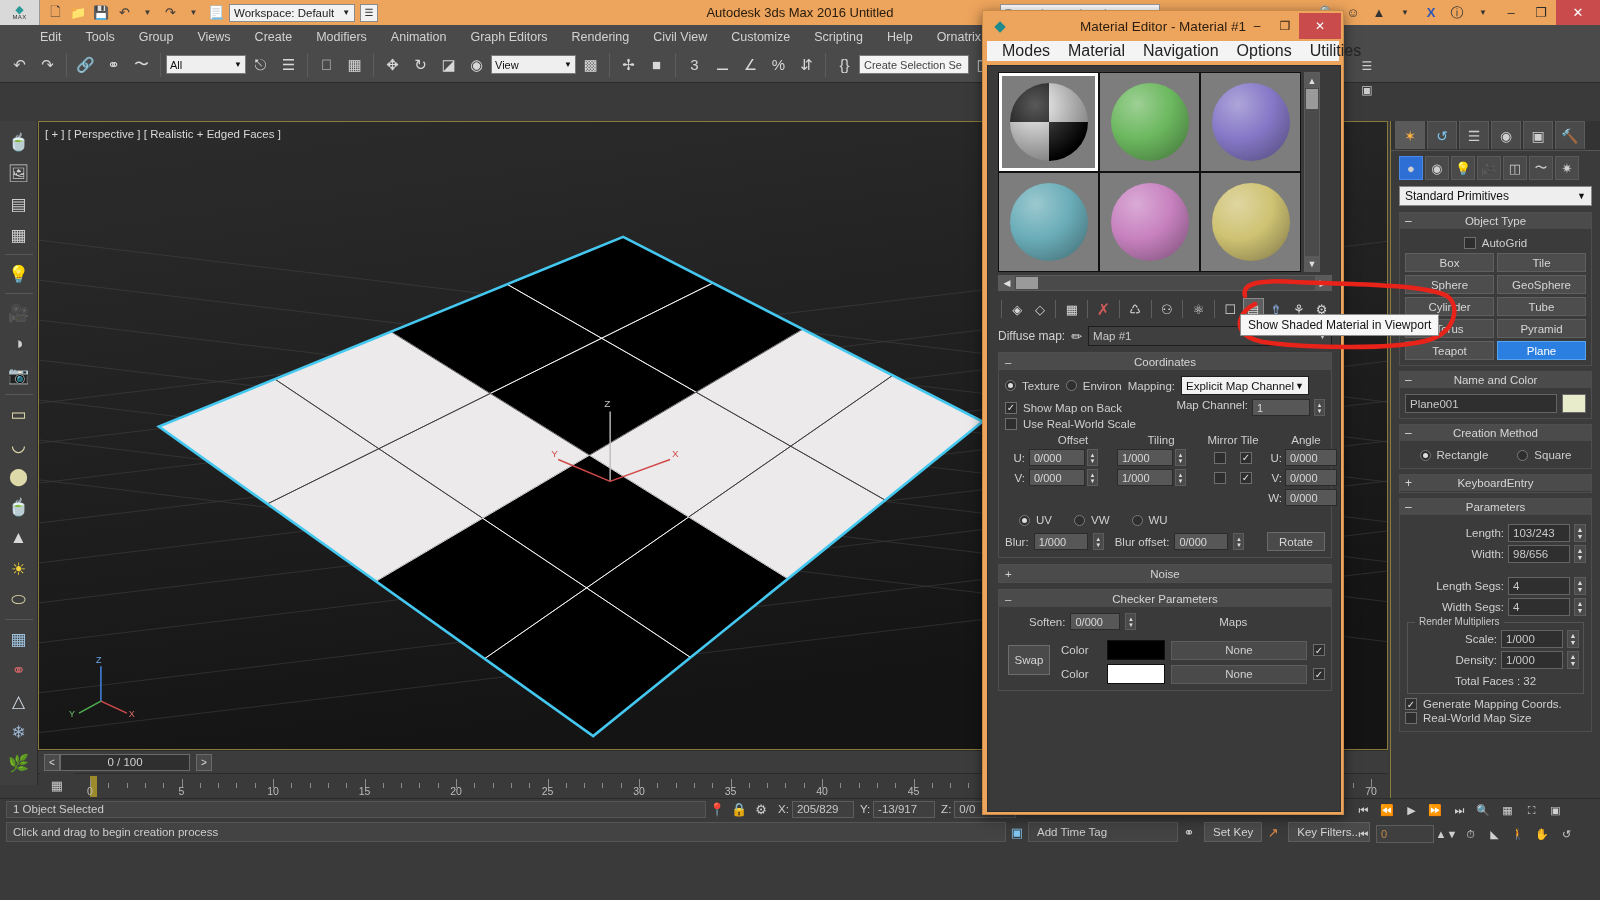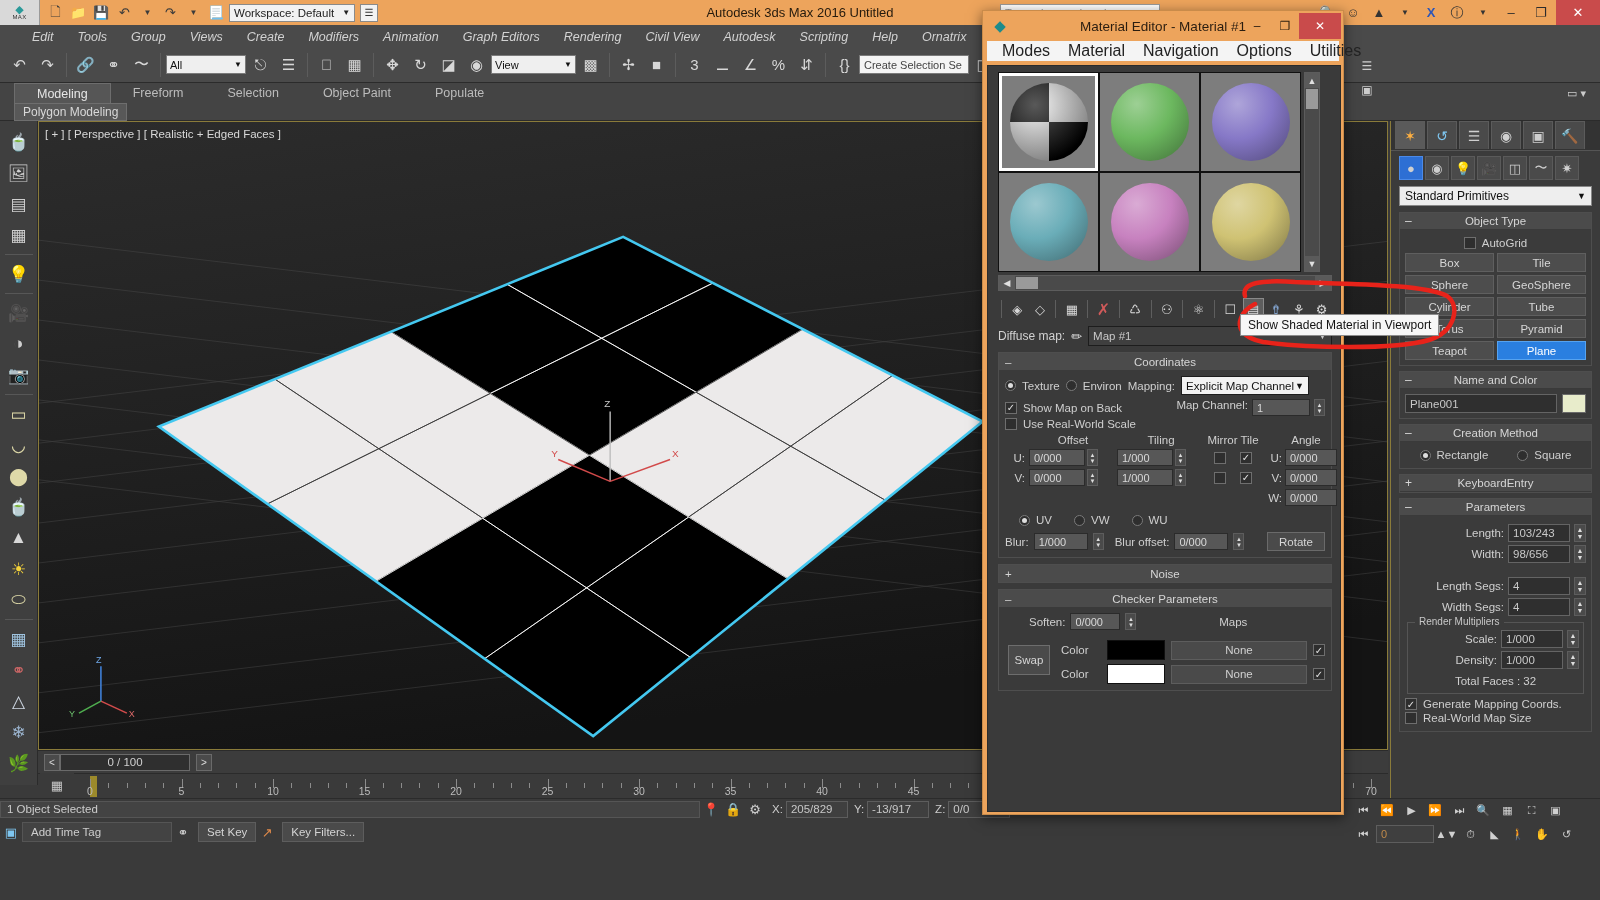--- a/index.html
+++ b/index.html
@@ -46,23 +46,22 @@
   }
   .win-right { margin-left: auto; display: flex; align-items: center; height: 25px; }
   .wr-ico { width: 26px; height: 25px; display: flex; align-items: center; justify-content: center; font-size: 13px; color: #333; }
   .wr-ico.blue { color: #2d56b8; font-weight: bold; }
   .wr-btn { width: 30px; height: 25px; display: flex; align-items: center; justify-content: center; color: #2c2c2c; font-size: 13px; }
   .wr-btn.close { background: #c94b4b; color: #fff; width: 44px; }
 
   
   .menu-bar {
     position: absolute; left: 0; top: 25px; width: 1600px; height: 24px;
-    background: #4a4a4a; display: flex; align-items: center; padding-left: 20px;
+    background: #4a4a4a; display: flex; align-items: center; padding-left: 28px;
     border-bottom: 1px solid #2e2e2e;
-    font-style: italic;
   }
   .menu-item { padding: 0 12px; line-height: 22px; font-size: 12.5px; color: #d2d2d2; }
 
   
   .main-toolbar {
     position: absolute; left: 0; top: 47px; width: 1600px; height: 36px;
     background: #4a4a4a; display: flex; align-items: center; gap: 1px; padding-left: 6px;
     border-bottom: 1px solid #2b2b2b;
   }
   .tb-ico { width: 27px; height: 30px; display: flex; align-items: center; justify-content: center;
@@ -165,21 +164,21 @@
   .grp-title { position: absolute; top: -7px; left: 7px; background: #3b3b3b; padding: 0 4px;
     font-size: 10px; color: #c8c8c8; }
   .total-faces { text-align: center; font-size: 11.5px; color: #cfcfcf; margin-top: 6px; }
 
   
   .status-row {
     position: absolute; left: 0; top: 798px; width: 1600px; height: 21px;
     background: #3a3a3a; display: flex; align-items: center; border-top: 1px solid #2b2b2b;
   }
   .status-text {
-    height: 17px; width: 700px; background: #434343; border: 1px solid #555;
+    height: 17px; margin-left: 6px; width: 700px; background: #434343; border: 1px solid #555;
     display: flex; align-items: center; padding-left: 6px; font-size: 11.5px; color: #cdcdcd;
   }
   .st-ico { width: 22px; height: 19px; display: flex; align-items: center; justify-content: center; font-size: 13px; }
   .coord-lbl { font-size: 11.5px; color: #cdcdcd; margin-left: 6px; margin-right: 3px; }
   .coord-field { width: 62px; height: 17px; background: #3f3f3f; border: 1px solid #5d5d5d;
     color: #c8c8c8; font-size: 11.5px; display: flex; align-items: center; padding-left: 4px; }
   .prompt-row {
     position: absolute; left: 0; top: 819px; width: 1600px; height: 26px;
     background: #3a3a3a; display: flex; align-items: center;
   }
@@ -334,21 +333,21 @@
       <div class="menu-item">Edit</div>
       <div class="menu-item">Tools</div>
       <div class="menu-item">Group</div>
       <div class="menu-item">Views</div>
       <div class="menu-item">Create</div>
       <div class="menu-item">Modifiers</div>
       <div class="menu-item">Animation</div>
       <div class="menu-item">Graph Editors</div>
       <div class="menu-item">Rendering</div>
       <div class="menu-item">Civil View</div>
-      <div class="menu-item">Autodesk</div>
+      <div class="menu-item">Customize</div>
       <div class="menu-item">Scripting</div>
       <div class="menu-item">Help</div>
       <div class="menu-item">Ornatrix</div>
     </div>
 
   <div class="main-toolbar">
     <div class="tb-ico">↶</div>
     <div class="tb-ico">↷</div>
     <div class="tb-sep"></div>
     <div class="tb-ico">🔗</div>
@@ -384,31 +383,20 @@
     <div class="tb-ico">%</div>
     <div class="tb-ico">⇵</div>
     <div class="tb-sep"></div>
     <div class="tb-ico">{}</div>
     <div class="tb-sel-set">
       <span>Create Selection Se</span>
     </div>
     <div class="tb-ico">◨</div>
   </div>
 
-  <div class="ribbon">
-    <div class="ribbon-tabs" id="ribbontabs">
-        <div class="ribbon-tab active">Modeling</div>
-        <div class="ribbon-tab">Freeform</div>
-        <div class="ribbon-tab">Selection</div>
-        <div class="ribbon-tab">Object Paint</div>
-        <div class="ribbon-tab">Populate</div>
-        <div class="ribbon-drop" style="margin-left: auto; margin-right: 14px; font-size: 11px; color: rgb(204, 204, 204);">▭ ▾</div>
-      </div>
-    <div class="ribbon-sub">Polygon Modeling</div>
-  </div>
 
   <div class="left-col">
     <div class="lc-ico">🍵</div>
     <div class="lc-ico">🖼</div>
     <div class="lc-ico">▤</div>
     <div class="lc-ico">▦</div>
     <div class="lc-sep"></div>
     <div class="lc-ico">💡</div>
     <div class="lc-sep"></div>
     <div class="lc-ico">🎥</div>
@@ -778,20 +766,21 @@
     <div class="st-ico">⚙</div>
     <span class="coord-lbl">X:</span>
     <span class="coord-field">205/829</span>
     <span class="coord-lbl">Y:</span>
     <span class="coord-field">-13/917</span>
     <span class="coord-lbl">Z:</span>
     <span class="coord-field">0/0</span>
   </div>
 
   <div class="prompt-row">
+    <div class="prompt-field">Click and drag to begin creation process</div>
     <div class="st-ico" style="color:#7ec6f0;">▣</div>
     <div class="add-tag">Add Time Tag</div>
     <div class="st-ico">⚭</div>
     <div class="anim-btn">Set Key</div>
     <div class="st-ico" style="color:#e08a4a;">↗</div>
     <div class="anim-btn">Key Filters...</div>
   </div>
 
   <div class="anim-ctrl">
     <div class="ac-row" style="padding-top:2px;">

